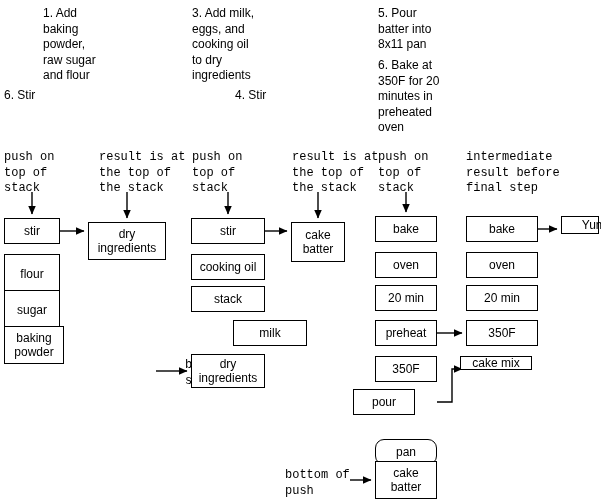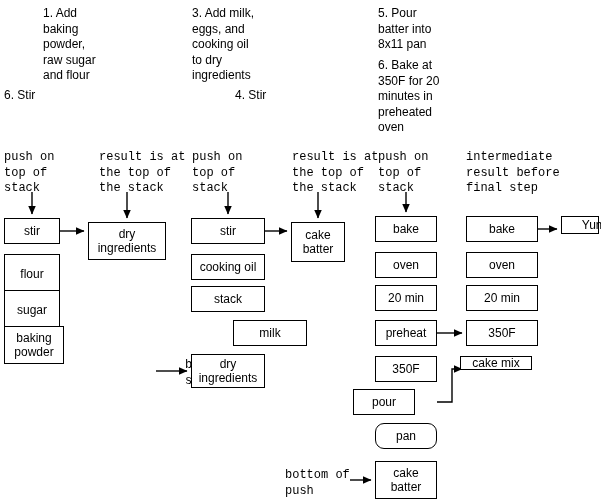--- a/index.html
+++ b/index.html
@@ -153,21 +153,21 @@
       <div class="box" style="left: 191px; top: 354px; width: 74px; height: 34px; border-color: rgb(0, 0, 0);">dry
 ingredients</div>
       <div class="box" style="left: 291px; top: 222px; width: 54px; height: 40px; border-color: rgb(0, 0, 0);">cake
 batter</div>
       <div class="box" style="left: 375px; top: 216px; width: 62px; height: 26px; border-color: rgb(0, 0, 0);">bake</div>
       <div class="box" style="left: 375px; top: 252px; width: 62px; height: 26px; border-color: rgb(0, 0, 0);">oven</div>
       <div class="box" style="left: 375px; top: 285px; width: 62px; height: 26px; border-color: rgb(0, 0, 0);">20 min</div>
       <div class="box" style="left: 375px; top: 320px; width: 62px; height: 26px; border-color: rgb(0, 0, 0);">preheat</div>
       <div class="box" style="left: 375px; top: 356px; width: 62px; height: 26px; border-color: rgb(0, 0, 0);">350F</div>
       <div class="box" style="left: 353px; top: 389px; width: 62px; height: 26px; border-color: rgb(0, 0, 0);">pour</div>
-      <div class="box" style="left: 375px; top: 423px; width: 62px; height: 26px; border-color: rgb(0, 0, 0); border-radius: 9px;">pan</div>
+      <div class="box" style="left: 375px; top: 439px; width: 62px; height: 26px; border-color: rgb(0, 0, 0); border-radius: 9px;">pan</div>
       <div class="box" style="left: 375px; top: 461px; width: 62px; height: 38px; border-color: rgb(0, 0, 0);">cake
 batter</div>
       <div class="box" style="left: 466px; top: 216px; width: 72px; height: 26px; border-color: rgb(0, 0, 0);">bake</div>
       <div class="box" style="left: 466px; top: 252px; width: 72px; height: 26px; border-color: rgb(0, 0, 0);">oven</div>
       <div class="box" style="left: 466px; top: 285px; width: 72px; height: 26px; border-color: rgb(0, 0, 0);">20 min</div>
       <div class="box" style="left: 466px; top: 320px; width: 72px; height: 26px; border-color: rgb(0, 0, 0);">350F</div>
       <div class="box" style="left: 460px; top: 356px; width: 72px; height: 14px; border-color: rgb(0, 0, 0);">cake mix</div>
       <div class="box" style="left: 561px; top: 216px; width: 38px; height: 18px; border-color: rgb(0, 0, 0); padding-left: 31px;">Yum!</div>
     </div>
 

